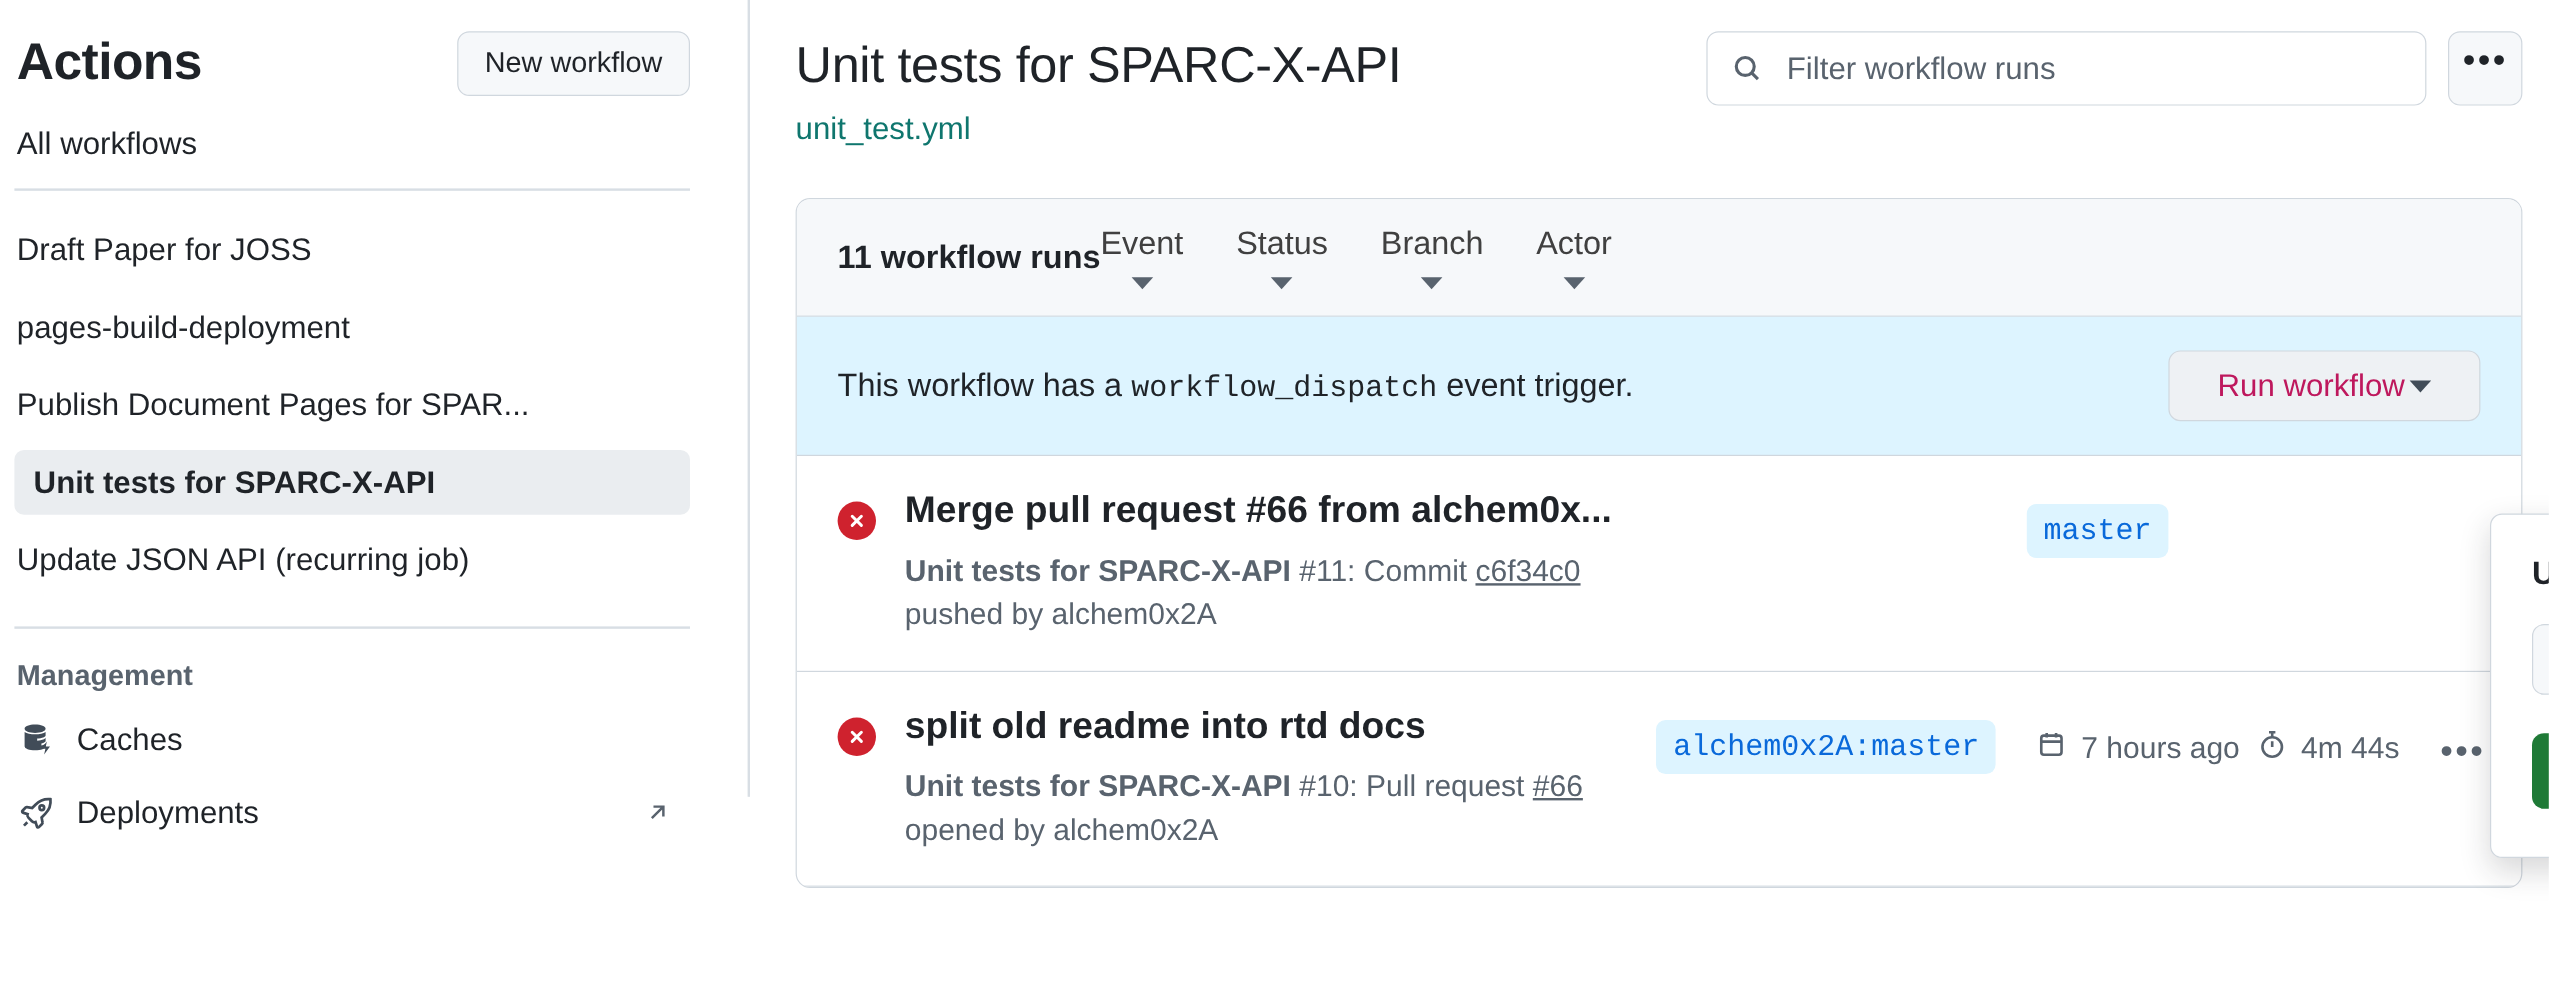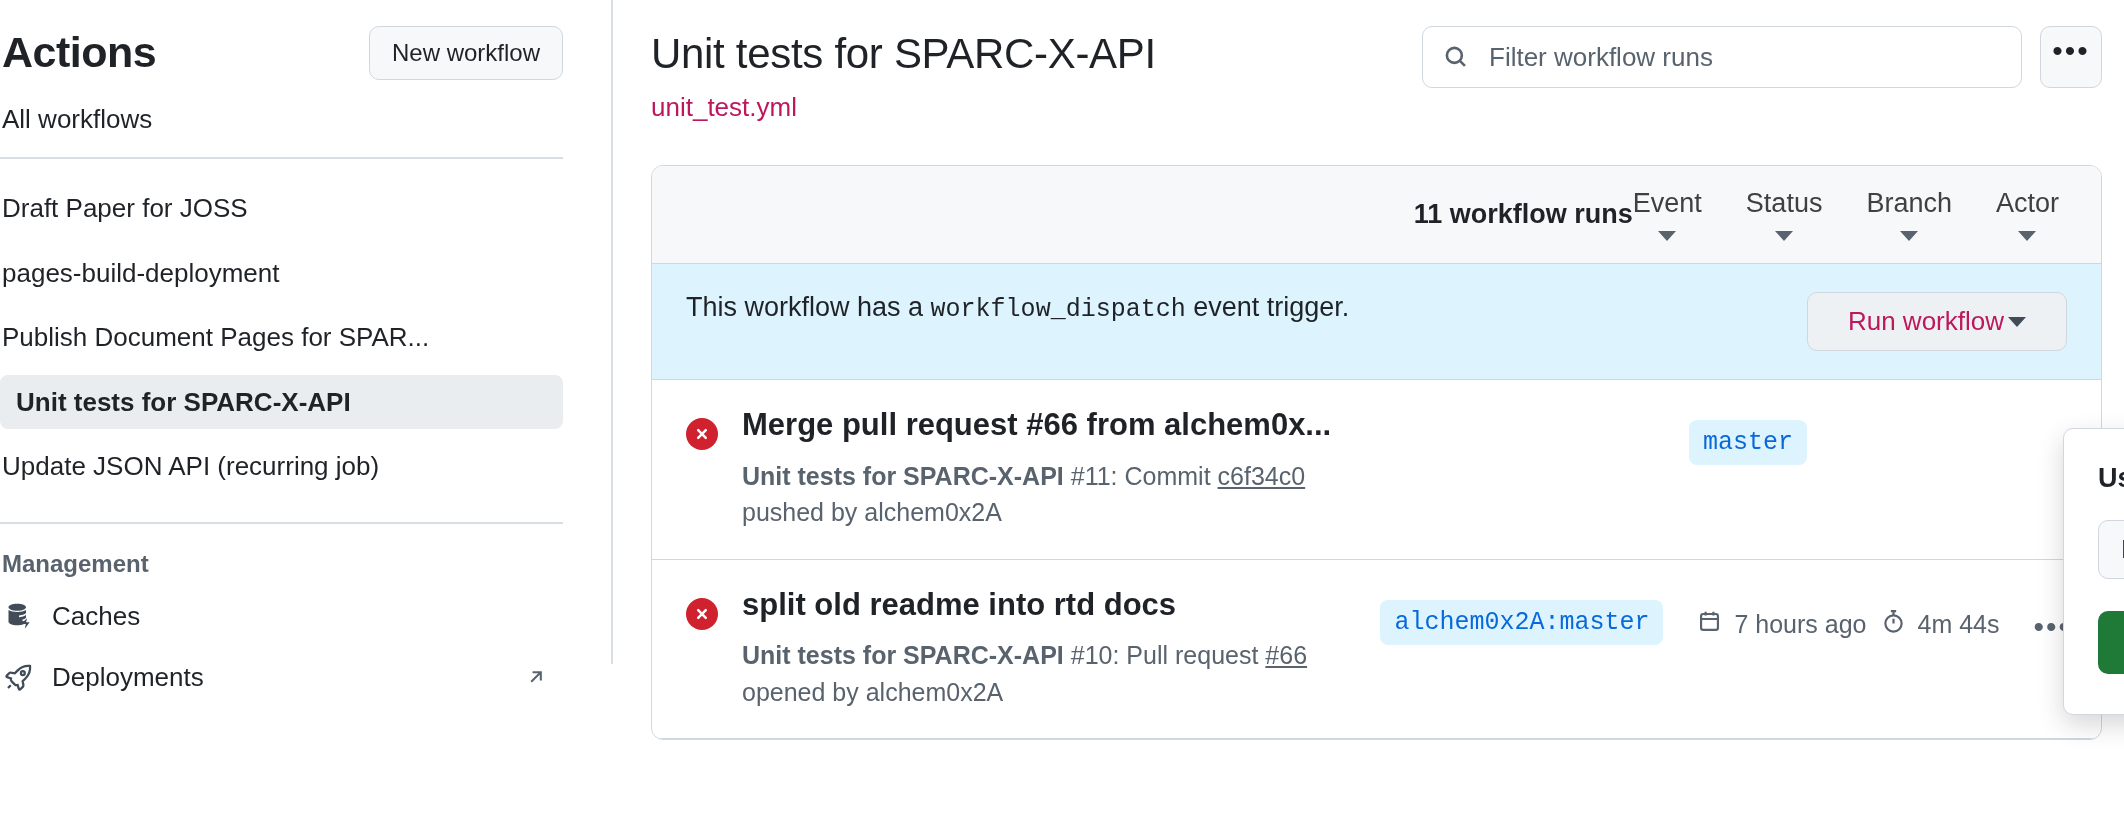--- a/index.html
+++ b/index.html
@@ -15,20 +15,21 @@
 
   
   .sidebar {
     width: 613px;
     height: 664px;
     background: #ffffff;
     border-right: 2px solid #d8dee4;
     padding: 0 20px 0 0;
     flex: 0 0 613px;
     position: relative;
+    margin-left: 12px;
   }
   .sidebar-head {
     display: flex;
     align-items: center;
     justify-content: space-between;
     padding: 26px 0 10px 0;
   }
   .actions-title {
     font-size: 43px;
     font-weight: 700;
@@ -116,21 +117,21 @@
   .head-left { padding-top: 8px; }
   .wf-title {
     font-size: 42px;
     font-weight: 400;
     color: #1f2328;
     line-height: 1.15;
     letter-spacing: -0.3px;
   }
   .wf-file {
     font-size: 26px;
-    color: #be185d;
+    color: #0f766e;
     margin-top: 14px;
     cursor: pointer;
   }
   .head-right { display: flex; align-items: flex-end; gap: 18px; padding-top: 4px; }
   .search-box {
     width: 600px;
     height: 62px;
     border: 1px solid #d0d7de;
     border-radius: 10px;
     background: #ffffff;
@@ -169,42 +170,42 @@
     margin-top: 42px;
     border: 1px solid #d0d7de;
     border-radius: 12px;
     overflow: hidden;
     background: #ffffff;
   }
   .runs-header {
     background: #f6f8fa;
     display: flex;
     align-items: center;
-    justify-content: flex-end;
+    justify-content: flex-start;
     padding: 22px 32px 22px 34px;
     border-bottom: 1px solid #d0d7de;
   }
   .runs-count { font-size: 27px; font-weight: 700; color: #1f2328; }
   .filters { display: flex; align-items: center; gap: 44px; padding-right: 10px; }
   .filter {
     display: inline-flex; align-items: center; gap: 12px;
     font-size: 27px; color: #404040; cursor: pointer; flex-direction: column;
   }
   .caret {
     width: 0; height: 0;
     border-left: 9px solid transparent;
     border-right: 9px solid transparent;
     border-top: 10px solid #59636e;
     display: inline-block;
   }
 
   .dispatch-banner {
     background: #ddf4ff;
     display: flex;
-    align-items: flex-start;
+    align-items: center;
     justify-content: space-between;
     padding: 28px 34px 28px 34px;
     border-bottom: 1px solid #d0d7de;
     position: relative;
   }
   .dispatch-text { font-size: 27px; color: #1f2328; }
   .mono {
     font-family: "Liberation Mono", "DejaVu Sans Mono", monospace;
     font-size: 25px;
   }

